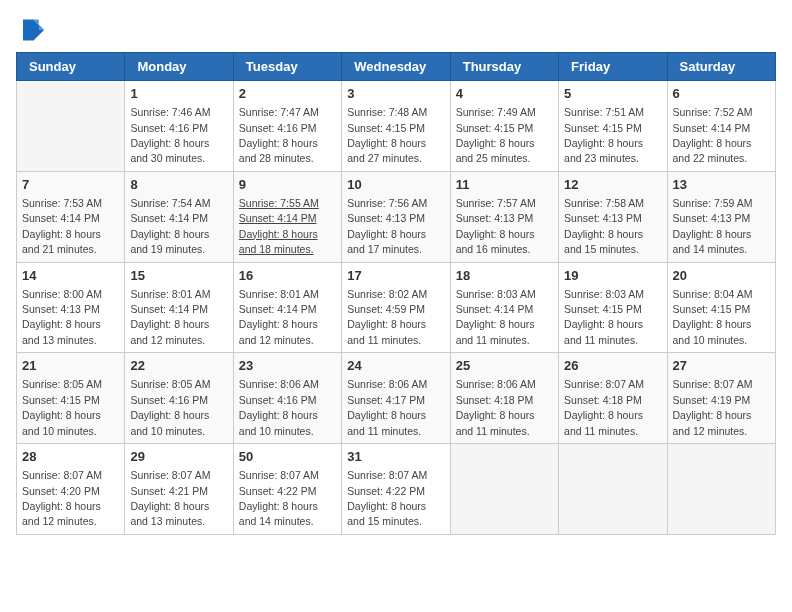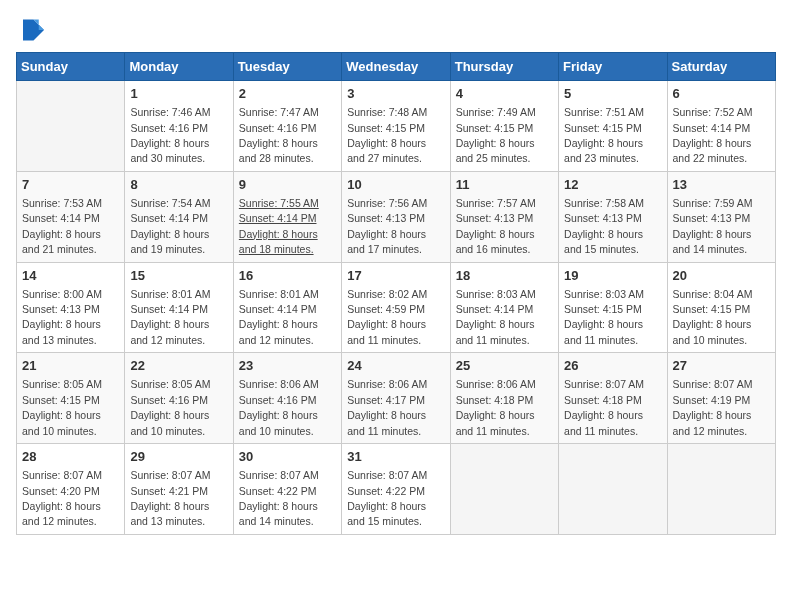--- a/index.html
+++ b/index.html
@@ -45,21 +45,21 @@
       color: #555;
     }
     table {
       width: 100%;
       border-collapse: collapse;
       font-size: 11px;
     }
     thead tr th {
       background-color: #2a6db5;
       color: #fff;
-      padding: 6px 4px;
+      padding: 6px 12px;
       text-align: left;
       font-size: 13px;
       font-weight: bold;
       border: 1px solid #1a5a9a;
     }
     tbody tr td {
       border: 1px solid #ccc;
       padding: 4px 5px;
       vertical-align: top;
       min-height: 70px;
@@ -239,21 +239,21 @@
       </tr>
       <tr>
         <td><span class="day-num">28</span><span class="cell-info" style="white-space: pre-line;">Sunrise: 8:07 AM
 Sunset: 4:20 PM
 Daylight: 8 hours
 and 12 minutes.</span></td>
         <td><span class="day-num">29</span><span class="cell-info" style="white-space: pre-line;">Sunrise: 8:07 AM
 Sunset: 4:21 PM
 Daylight: 8 hours
 and 13 minutes.</span></td>
-        <td><span class="day-num">30</span><span class="cell-info" style="white-space: pre-line;">Sunrise: 8:07 AM
+        <td><span class="day-num">50</span><span class="cell-info" style="white-space: pre-line;">Sunrise: 8:07 AM
 Sunset: 4:22 PM
 Daylight: 8 hours
 and 14 minutes.</span></td>
         <td><span class="day-num">31</span><span class="cell-info" style="white-space: pre-line;">Sunrise: 8:07 AM
 Sunset: 4:22 PM
 Daylight: 8 hours
 and 15 minutes.</span></td>
         <td class="empty"></td>
         <td class="empty"></td>
         <td class="empty"></td>

